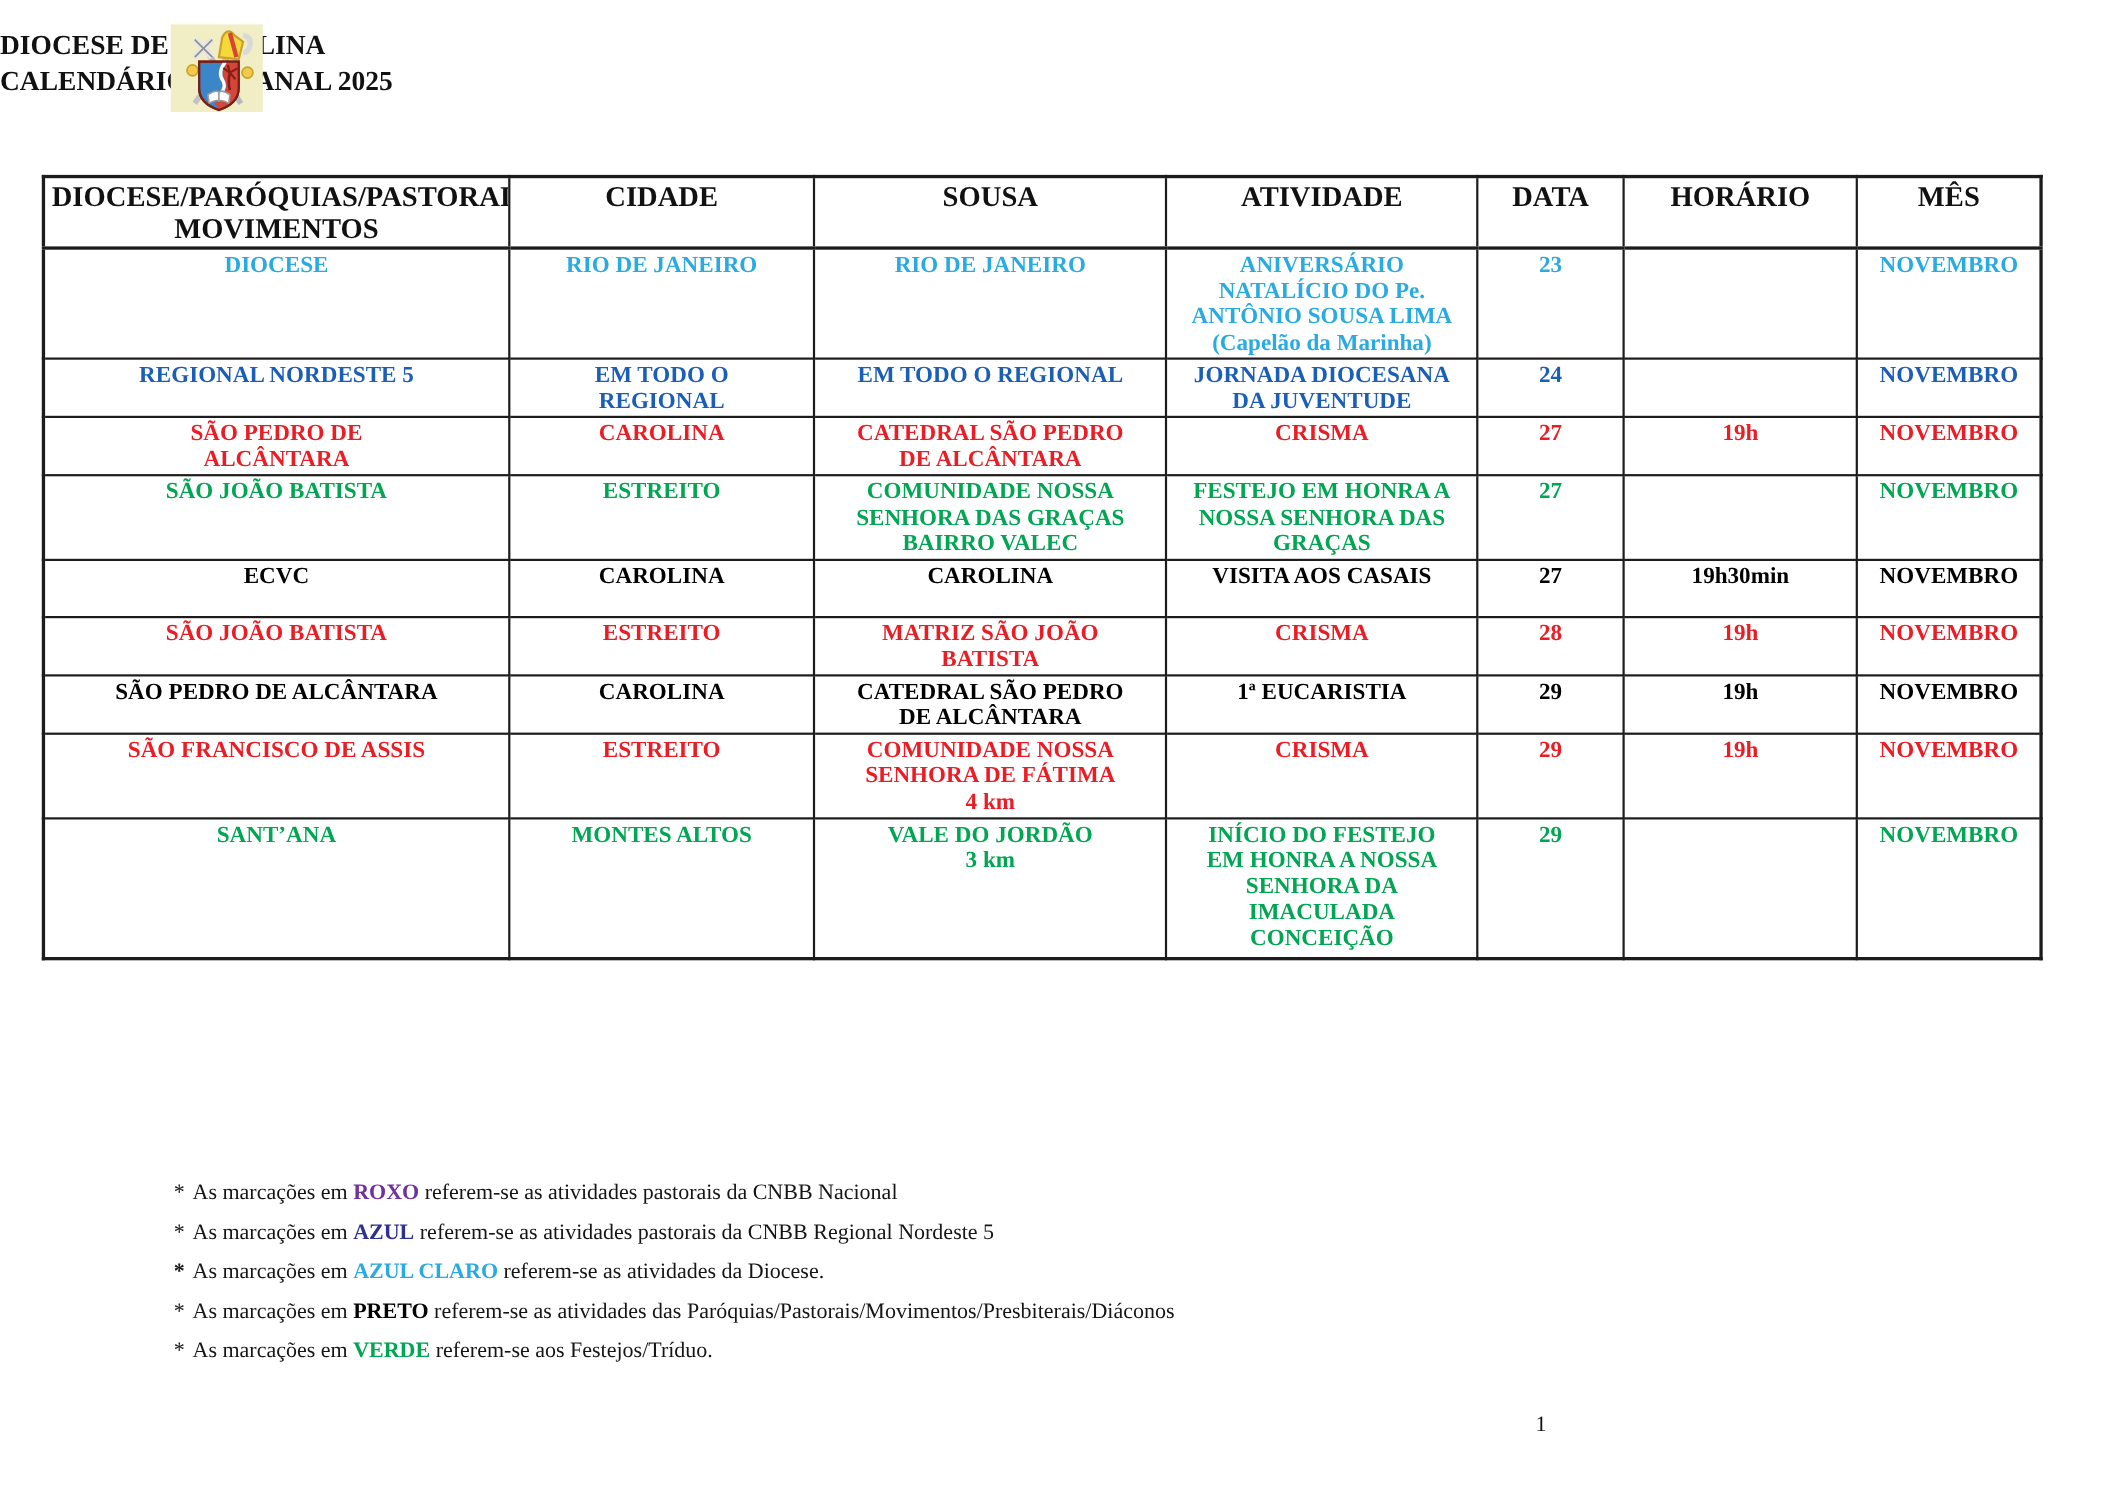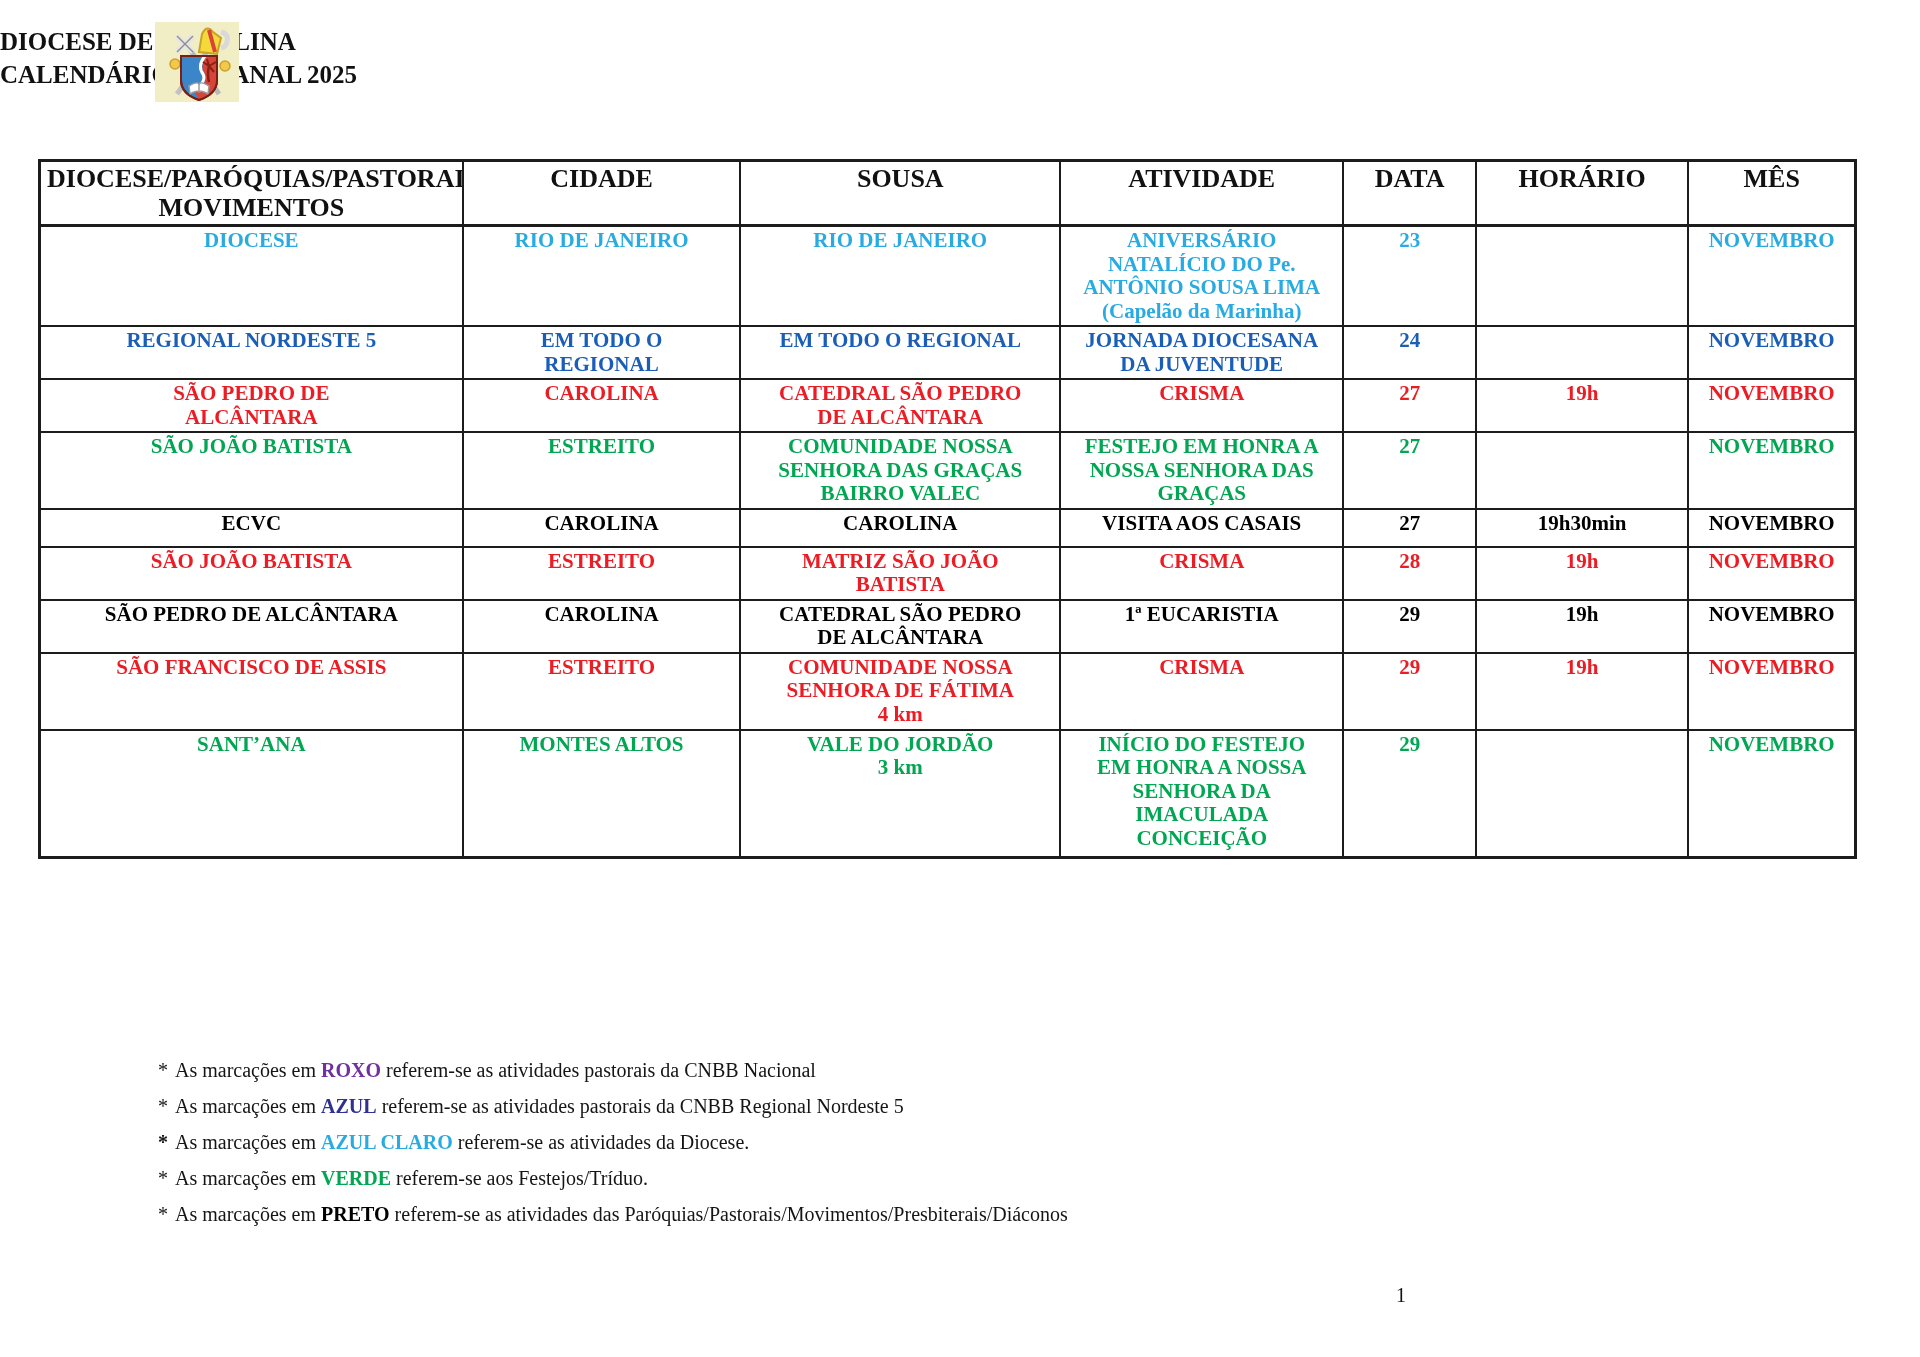--- a/index.html
+++ b/index.html
@@ -143,21 +143,21 @@
       <td>COMUNIDADE NOSSA
 SENHORA DAS GRAÇAS
 BAIRRO VALEC</td>
       <td>FESTEJO EM HONRA A
 NOSSA SENHORA DAS
 GRAÇAS</td>
       <td>27</td>
       <td></td>
       <td>NOVEMBRO</td>
     </tr>
-    <tr class="c-black" style="height:38px">
+    <tr class="c-black" style="height:52px">
       <td>ECVC</td>
       <td>CAROLINA</td>
       <td>CAROLINA</td>
       <td>VISITA AOS CASAIS</td>
       <td>27</td>
       <td>19h30min</td>
       <td>NOVEMBRO</td>
     </tr>
     <tr class="c-red" style="height:50px">
       <td>SÃO JOÃO BATISTA</td>
@@ -211,20 +211,20 @@
   <div class="footnote">
     <span class="fn-star">*</span><span>As marcações em</span><span class="fn-label c-purple">ROXO</span><span>referem-se as atividades pastorais da CNBB Nacional</span>
   </div>
   <div class="footnote">
     <span class="fn-star">*</span><span>As marcações em</span><span class="fn-label c-navy">AZUL</span><span>referem-se as atividades pastorais da CNBB Regional Nordeste 5</span>
   </div>
   <div class="footnote">
     <span class="fn-star fn-star-bold">*</span><span>As marcações em</span><span class="fn-label c-lightblue">AZUL CLARO</span><span>referem-se as atividades da Diocese.</span>
   </div>
   <div class="footnote">
+    <span class="fn-star">*</span><span>As marcações em</span><span class="fn-label c-black">PRETO</span><span>referem-se as atividades das Paróquias/Pastorais/Movimentos/Presbiterais/Diáconos</span>
+  </div>
+  <div class="footnote">
     <span class="fn-star">*</span><span>As marcações em</span><span class="fn-label c-green">VERDE</span><span>referem-se aos Festejos/Tríduo.</span>
   </div>
-  <div class="footnote">
-    <span class="fn-star">*</span><span>As marcações em</span><span class="fn-label c-black">PRETO</span><span>referem-se as atividades das Paróquias/Pastorais/Movimentos/Presbiterais/Diáconos</span>
-  </div>
 </div>
 
 <div class="page-number">1</div>
 
 </body></html>

